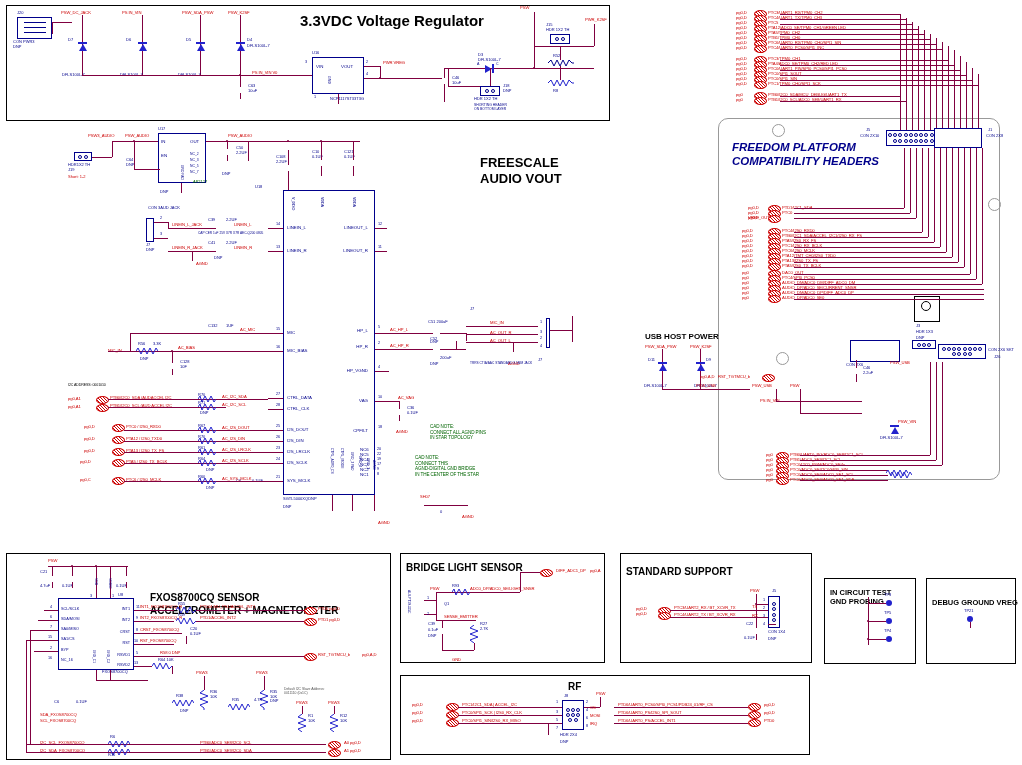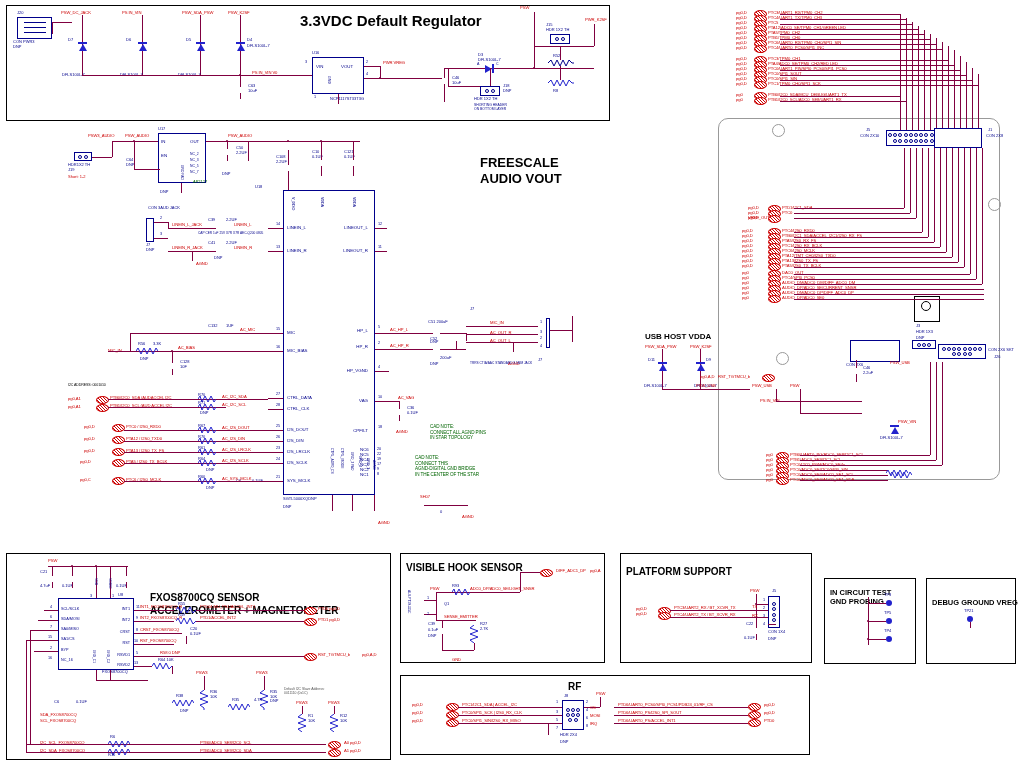--- a/index.html
+++ b/index.html
@@ -58,21 +58,21 @@
 
   .stack{position:absolute;}
   .stack .row{height:5px;line-height:5px;white-space:nowrap;}
 </style>
 </head>
 <body>
 
 <div class="sheet">
 
   <div class="box" style="left:6px;top:5px;width:604px;height:116px;"></div>
-  <div class="title" style="left:300px;top:12px;font-size:15px;">3.3VDC Default Regulator</div>
+  <div class="title" style="left:300px;top:12px;font-size:15px;">3.3VDC Voltage Regulator</div>
 
   <div class="ic" style="left:17px;top:17px;width:35px;height:22px;"></div>
   <div class="reftxt" style="left:17px;top:11px;">J20</div>
   <div class="reftxt" style="left:13px;top:40px;">CON PWR3<br>DNP</div>
   <div class="wireHb" style="left:24px;top:22px;width:22px;"></div>
   <div class="wireHb" style="left:24px;top:27px;width:22px;"></div>
   <div class="wireHb" style="left:24px;top:32px;width:22px;"></div>
   <div class="wireH" style="left:52px;top:22px;width:20px;"></div>
   <div class="wireV" style="left:52px;top:22px;height:12px;"></div>
   <div class="gnd" style="left:48px;top:34px;"></div>
@@ -553,20 +553,22 @@
   <div class="reftxt" style="left:198px;top:475px;">R60</div>
   <div class="res" style="left:198px;top:478px;width:18px;">
     <svg width="18" height="6" viewBox="0 0 18 6">
         <polyline points="0,3 2,0 4,6 7,0 10,6 13,0 16,6 18,3" fill="none" stroke="#2222cc" stroke-width="1"></polyline>
       </svg>
   </div>
   <div class="netlbl" style="left:222px;top:476px;">AC_SYS_MCLK</div>
   <div class="reftxt" style="left:206px;top:486px;">DNP</div>
 
   <div class="outline" style="left:718px;top:118px;width:282px;height:362px;border-radius:10px;"></div>
+  <div class="title ital" style="left:732px;top:140px;font-size:11.5px;line-height:1.25;color:#00008b;">FREEDOM PLATFORM
+COMPATIBILITY HEADERS</div>
   <div class="bigcirc" style="left:772px;top:124px;width:13px;height:13px;"></div>
   <div class="bigcirc" style="left:776px;top:352px;width:13px;height:13px;"></div>
   <div class="bigcirc" style="left:988px;top:198px;width:13px;height:13px;"></div>
 
   <div class="hdr" style="left:886px;top:130px;width:60px;height:16px;">
     <span class="p"></span>
       <span class="p"></span>
       <span class="p"></span>
       <span class="p"></span>
       <span class="p"></span>
@@ -845,21 +847,21 @@
   <div class="wireH" style="left:800px;top:455px;width:130px;"></div>
   <div class="wireH" style="left:800px;top:460px;width:136px;"></div>
   <div class="wireH" style="left:800px;top:465px;width:142px;"></div>
   <div class="wireH" style="left:800px;top:470px;width:88px;"></div>
   <div class="wireH" style="left:800px;top:475px;width:88px;"></div>
   <div class="wireH" style="left:800px;top:480px;width:88px;"></div>
   <div class="wireV" style="left:930px;top:362px;height:93px;"></div>
   <div class="wireV" style="left:936px;top:362px;height:98px;"></div>
   <div class="wireV" style="left:942px;top:362px;height:103px;"></div>
 
-  <div class="title" style="left:645px;top:332px;font-size:8px;">USB HOST VDDA</div>
+  <div class="title" style="left:645px;top:332px;font-size:8px;">USB HOST POWER</div>
   <div class="netlbl" style="left:645px;top:344px;">PSW_SDA_PSW</div>
   <div class="netlbl" style="left:690px;top:344px;">PSW_K2SF</div>
   <div class="wireV" style="left:662px;top:349px;height:40px;"></div>
   <div class="diode" style="left:658px;top:362px;transform:rotate(180deg);">
       <div class="tri"></div>
       <div class="bar"></div>
     </div>
   <div class="reftxt" style="left:648px;top:358px;">D11</div>
   <div class="reftxt" style="left:644px;top:384px;">DFLS100L-7</div>
   <div class="wireV" style="left:700px;top:349px;height:40px;"></div>
@@ -1107,21 +1109,21 @@
   <div class="netlbl" style="left:200px;top:740px;">PTB0/ADC0_SE8/I2C0_SCL</div>
   <div class="netlbl" style="left:200px;top:748px;">PTB1/ADC0_SE9/I2C0_SDA</div>
   <div class="osc" style="left:328px;top:741px;"></div>
   <div class="osc" style="left:328px;top:749px;"></div>
   <div class="netlbl" style="left:344px;top:740px;">A0 pg0,D</div>
   <div class="netlbl" style="left:344px;top:748px;">A1 pg0,D</div>
   <div class="netlbl" style="left:40px;top:712px;">SDA_FXOS8700CQ</div>
   <div class="netlbl" style="left:40px;top:718px;">SCL_FXOS8700CQ</div>
 
   <div class="box" style="left:400px;top:553px;width:205px;height:110px;"></div>
-  <div class="title" style="left:406px;top:562px;font-size:10px;">VISIBLE HOOK SENSOR</div>
+  <div class="title" style="left:406px;top:562px;font-size:10px;">BRIDGE LIGHT SENSOR</div>
   <div class="netlbl" style="left:430px;top:586px;">PSW</div>
   <div class="wireV" style="left:436px;top:592px;height:12px;"></div>
   <div class="wireH" style="left:436px;top:592px;width:84px;"></div>
   <div class="reftxt" style="left:444px;top:602px;">Q1</div>
   <div class="reftxt" style="left:406px;top:590px;writing-mode:vertical-rl;font-size:3.2px;">ALS-PT19-315C</div>
   <div class="wireV" style="left:436px;top:592px;height:28px;"></div>
   <div class="wireH" style="left:424px;top:600px;width:12px;"></div>
   <div class="wireH" style="left:424px;top:614px;width:12px;"></div>
   <div class="pinnum" style="left:427px;top:596px;">1</div>
   <div class="pinnum" style="left:427px;top:612px;">2</div>
@@ -1150,21 +1152,21 @@
       </svg>
   </div>
   <div class="reftxt" style="left:480px;top:622px;">R27<br>2.7K</div>
   <div class="wireV" style="left:442px;top:634px;height:16px;"></div>
   <div class="wireV" style="left:474px;top:643px;height:7px;"></div>
   <div class="wireH" style="left:442px;top:650px;width:32px;"></div>
   <div class="gnd" style="left:454px;top:650px;"></div>
   <div class="netlbl" style="left:452px;top:657px;">GND</div>
 
   <div class="box" style="left:620px;top:553px;width:192px;height:110px;"></div>
-  <div class="title" style="left:626px;top:566px;font-size:10px;">PLATFORM SUPPORT</div>
+  <div class="title" style="left:626px;top:566px;font-size:10px;">STANDARD SUPPORT</div>
   <div class="netlbl" style="left:750px;top:588px;">PSW</div>
   <div class="wireV" style="left:756px;top:594px;height:10px;"></div>
   <div class="wireH" style="left:756px;top:604px;width:24px;"></div>
   <div class="junc" style="left:755px;top:603px;"></div>
   <div class="wireV" style="left:756px;top:604px;height:24px;"></div>
   <div class="cap" style="left:752px;top:628px;"></div>
   <div class="reftxt" style="left:746px;top:622px;">C22</div>
   <div class="reftxt" style="left:744px;top:636px;">0.1UF</div>
   <div class="wireV" style="left:756px;top:634px;height:6px;"></div>
   <div class="gnd" style="left:752px;top:640px;"></div>

